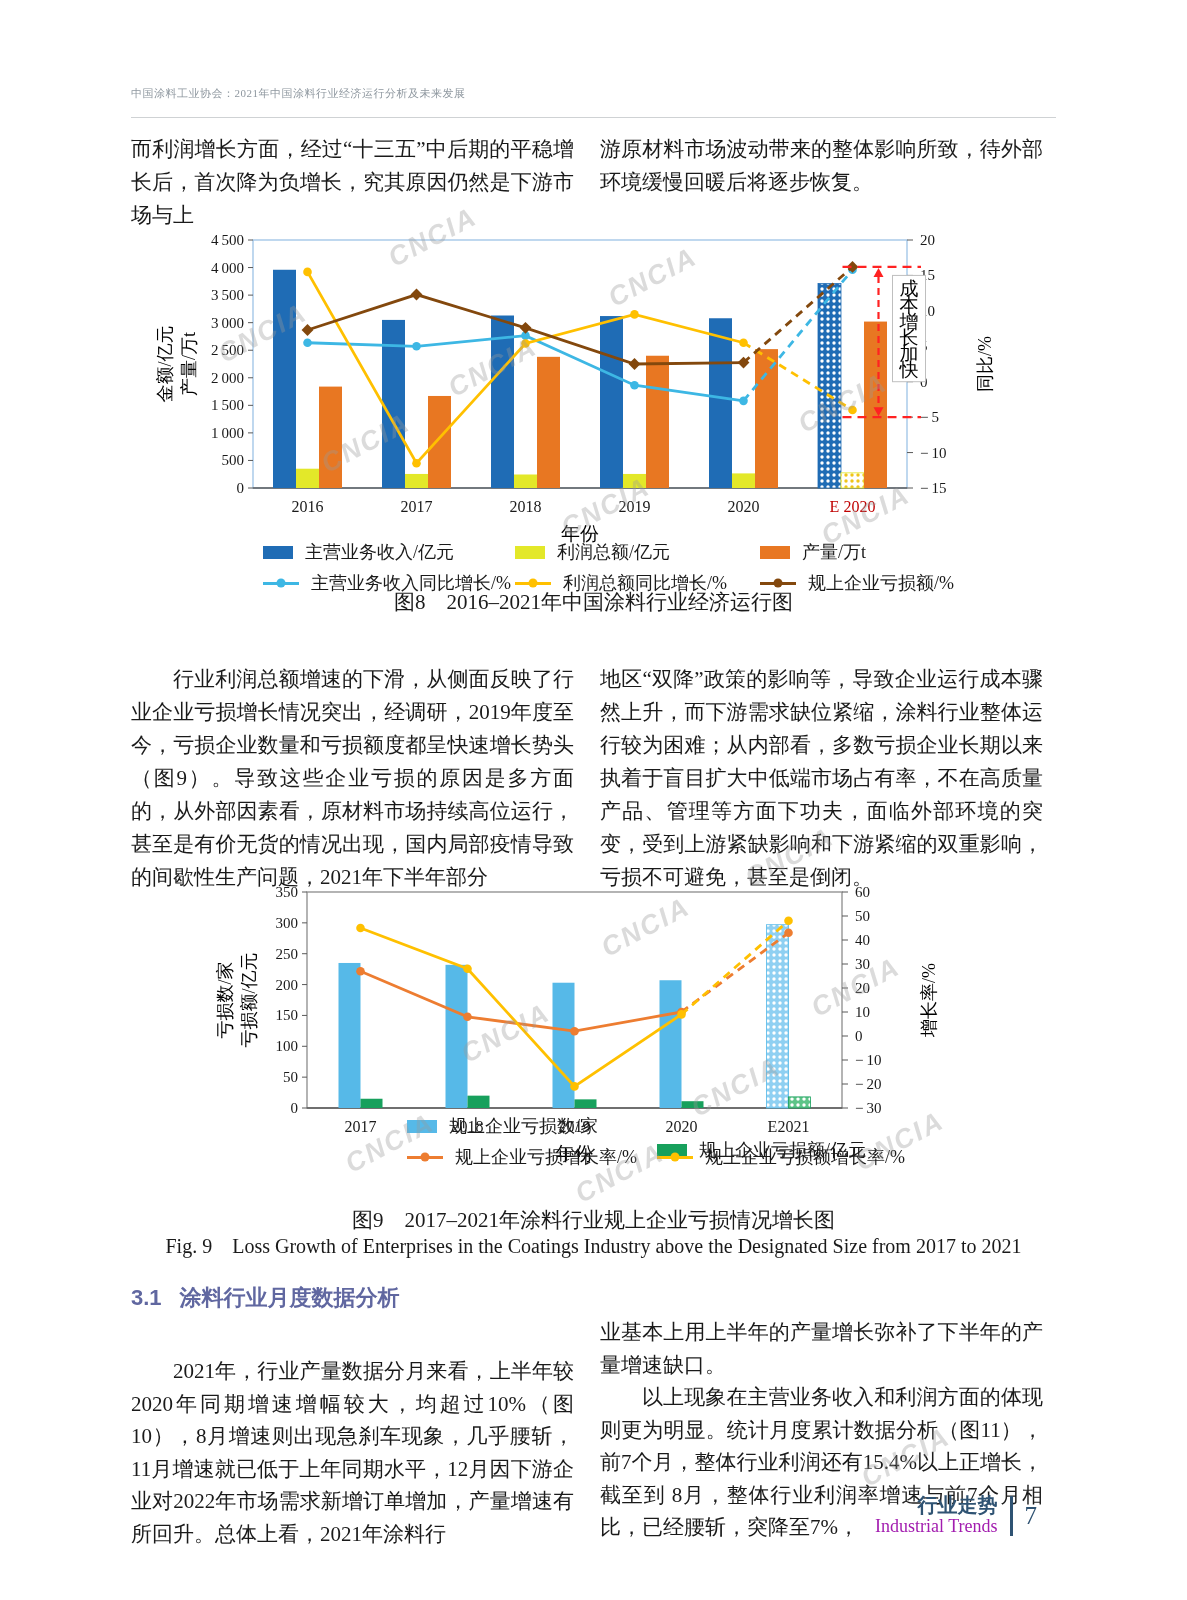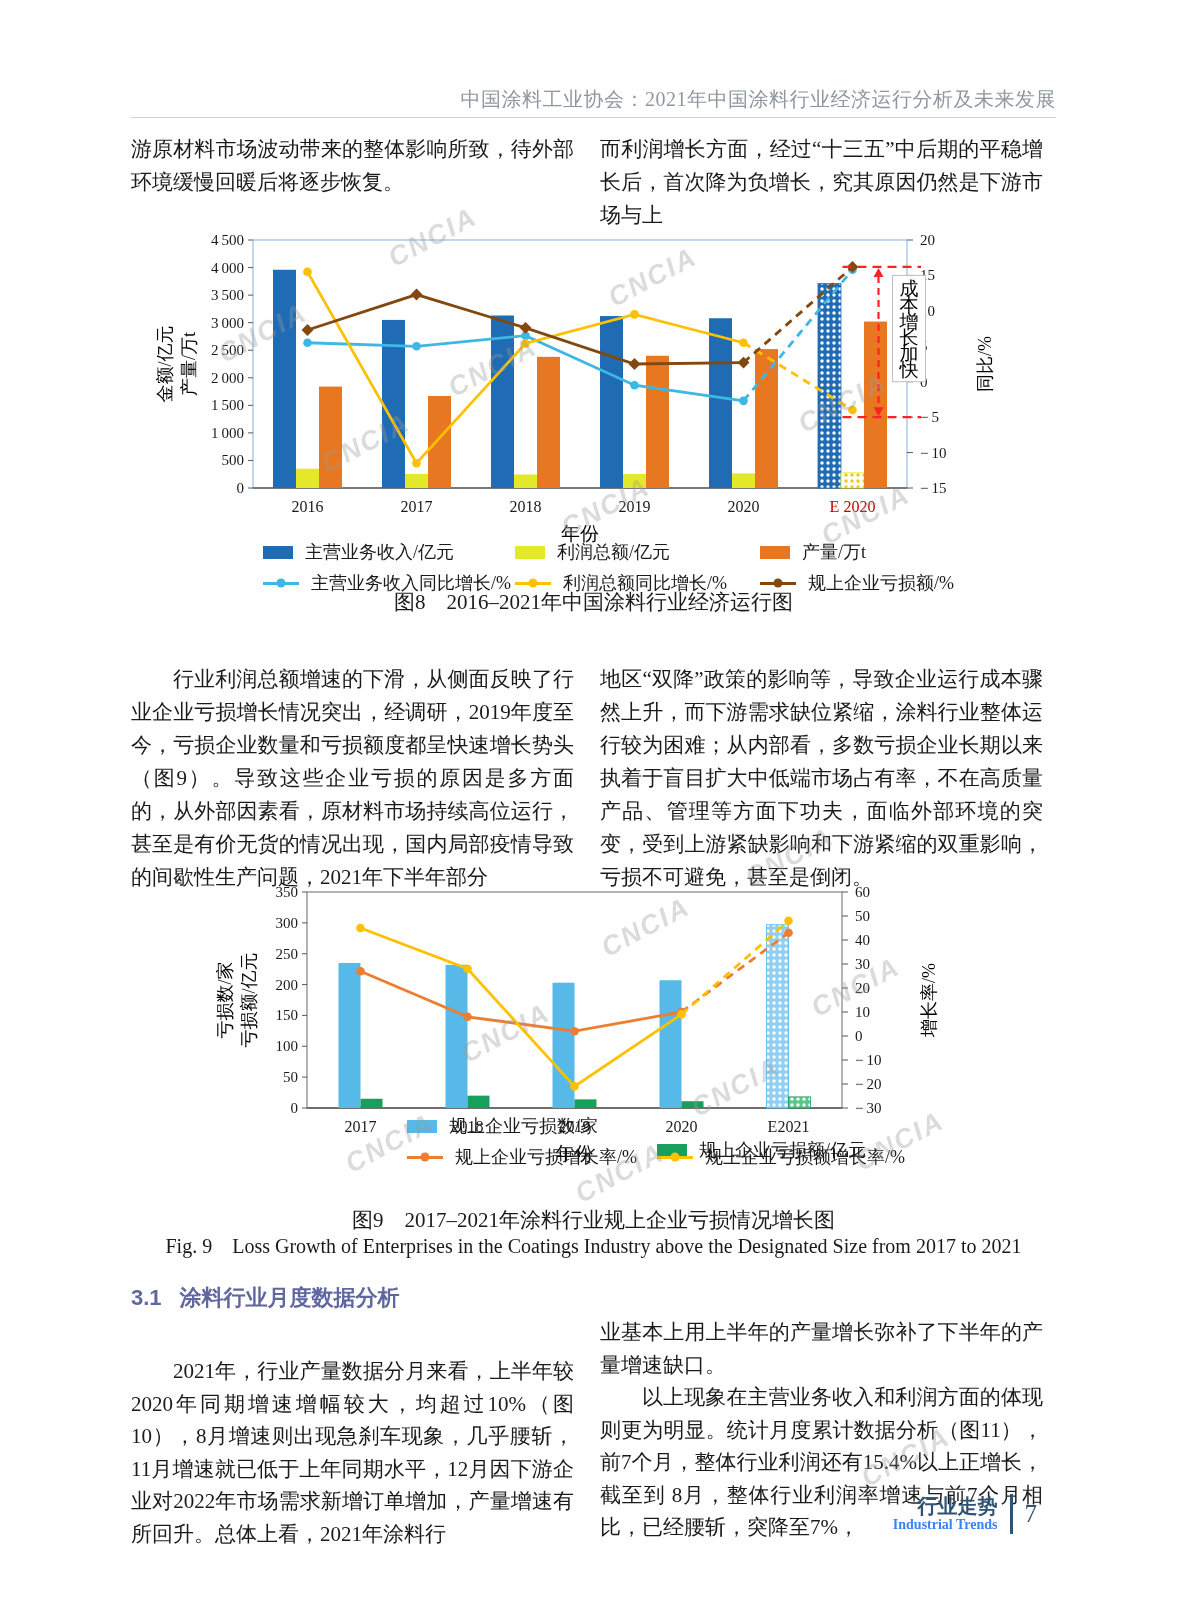--- a/index.html
+++ b/index.html
@@ -1,20 +1,20 @@
 <!DOCTYPE html>
 <html><head>
 <meta charset="utf-8">
 <style>
   html,body{margin:0;padding:0;background:#e8e8e8;}
   #page{position:relative;width:1187px;height:1600px;background:#ffffff;margin:0 auto;
         font-family:"Liberation Serif","DejaVu Serif",serif;color:#1a1a1a;overflow:hidden;}
   
-  .header{position:absolute;left:131px;right:131px;top:86px;text-align:right;
-          font-size:20px;color:#8e979f;letter-spacing:.5px;}
+  .header{position:absolute;left:131px;right:131px;top:86px;text-align:left;
+          font-size:11px;color:#8e979f;letter-spacing:.5px;}
   .hrule{position:absolute;left:131px;right:131px;top:117px;border-top:1.5px solid #cfd2d4;}
   
   .cols{position:absolute;left:131px;width:912px;display:flex;justify-content:space-between;}
   .col{width:443px;font-size:21px;line-height:33px;text-align:justify;}
   .col p{margin:0;}
   .col p.ind{text-indent:2em;}
   
   .chartblock{position:absolute;left:135px;width:920px;}
   svg{display:block;}
   .legend{position:absolute;left:135px;width:920px;height:62px;font-size:18px;}
@@ -26,42 +26,42 @@
   .cap{position:absolute;left:131px;width:925px;text-align:center;font-weight:normal;}
   .cap.zh{font-size:21px;}
   .cap.en{font-size:20px;}
   
   .sechead{position:absolute;left:131px;top:1283px;font-family:"Liberation Sans","DejaVu Sans",sans-serif;
            font-weight:bold;font-size:22px;color:#6067a0;}
   .sechead .num{margin-right:18px;}
   
   .footer{position:absolute;top:1494px;right:150px;display:flex;align-items:center;gap:12px;color:#2f5373;}
   .footer .zh{font-size:20px;font-weight:bold;text-align:right;line-height:22px;}
-  .footer .en{font-size:14px;font-weight:bold;color:#3b82f6;}
+  .footer .en{font-size:18px;font-weight:normal;color:#a21caf;}
   .footer .bar{width:3px;height:40px;background:#2f5373;}
   .footer .pg{font-size:25px;}
   
   .wm{position:absolute;color:#9a9a9a;opacity:.35;font-family:"Liberation Sans",sans-serif;
       font-weight:bold;font-style:italic;font-size:27px;letter-spacing:2px;
       transform:rotate(-28deg);pointer-events:none;}
 </style>
 </head>
 <body>
 
 <div id="page">
 
   <div class="header">中国涂料工业协会：2021年中国涂料行业经济运行分析及未来发展</div>
   <div class="hrule"></div>
 
   <div class="cols" style="top:133px;">
     <div class="col">
+      <p>而利润增长方面，经过“十三五”中后期的平稳增长后，首次降为负增长，究其原因仍然是下游市场与上</p>
+    </div>
+    <div class="col">
       <p>游原材料市场波动带来的整体影响所致，待外部环境缓慢回暖后将逐步恢复。</p>
-    </div>
-    <div class="col">
-      <p>而利润增长方面，经过“十三五”中后期的平稳增长后，首次降为负增长，究其原因仍然是下游市场与上</p>
     </div>
   </div>
 
   <div class="chartblock" style="top:226px;">
     <svg id="svg-fig8" width="920" height="330" viewBox="0 0 920 330">
         <defs>
           <pattern id="svg-fig8-pat0" width="6" height="6" patternUnits="userSpaceOnUse">
             <rect x="0" y="0" width="6" height="6" fill="#1f6cb5"></rect>
             <circle cx="3" cy="3" r="1.7" fill="#ffffff"></circle>
           </pattern>

